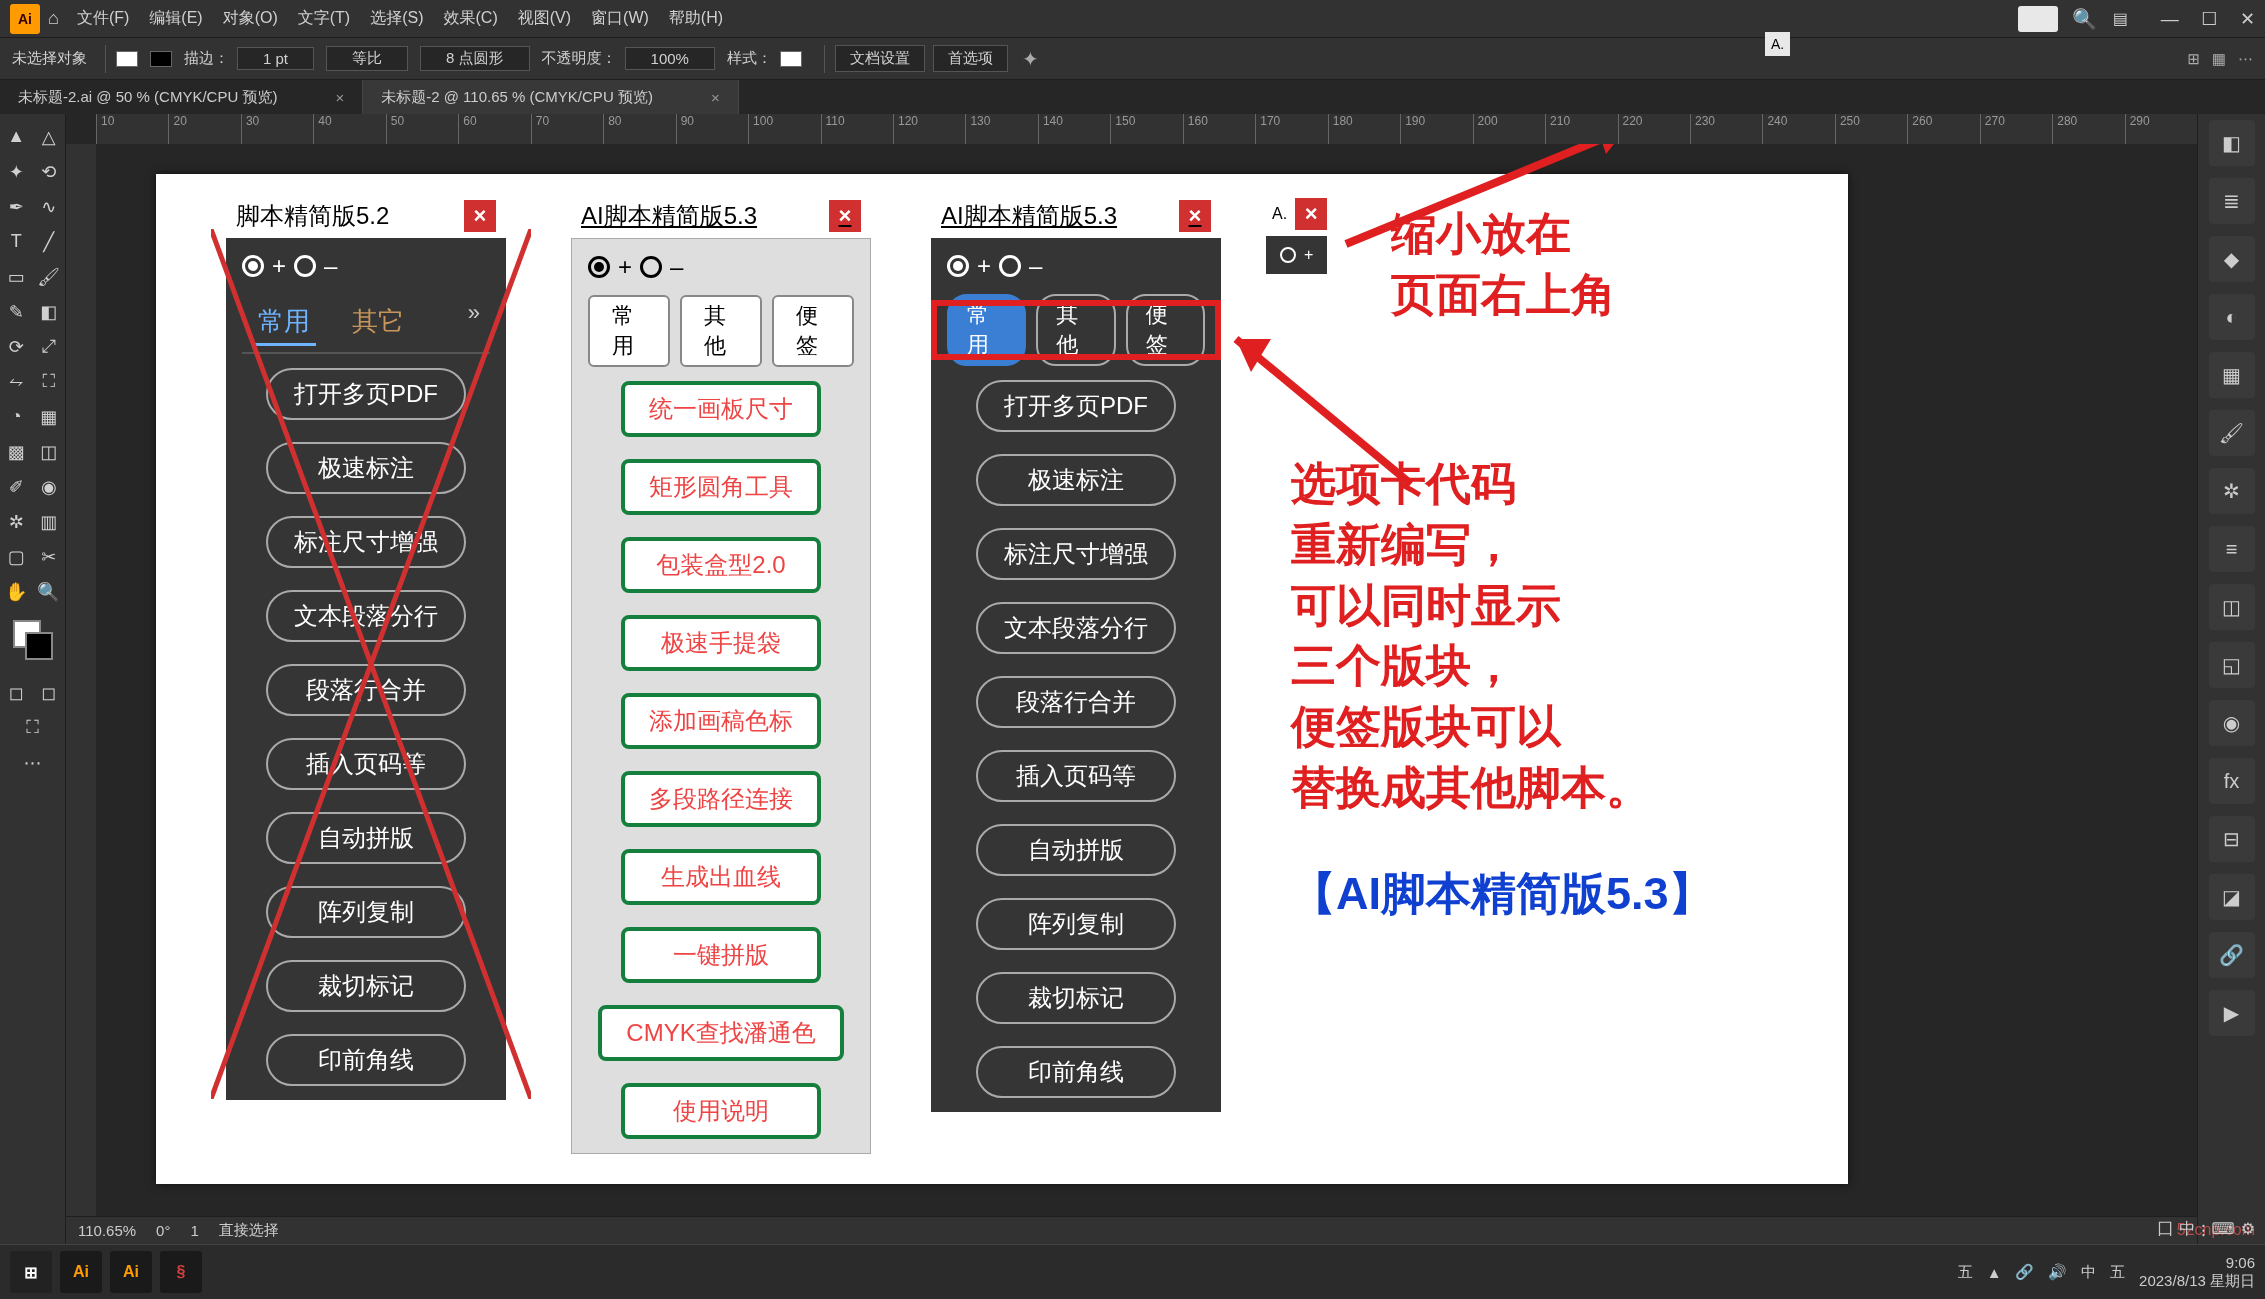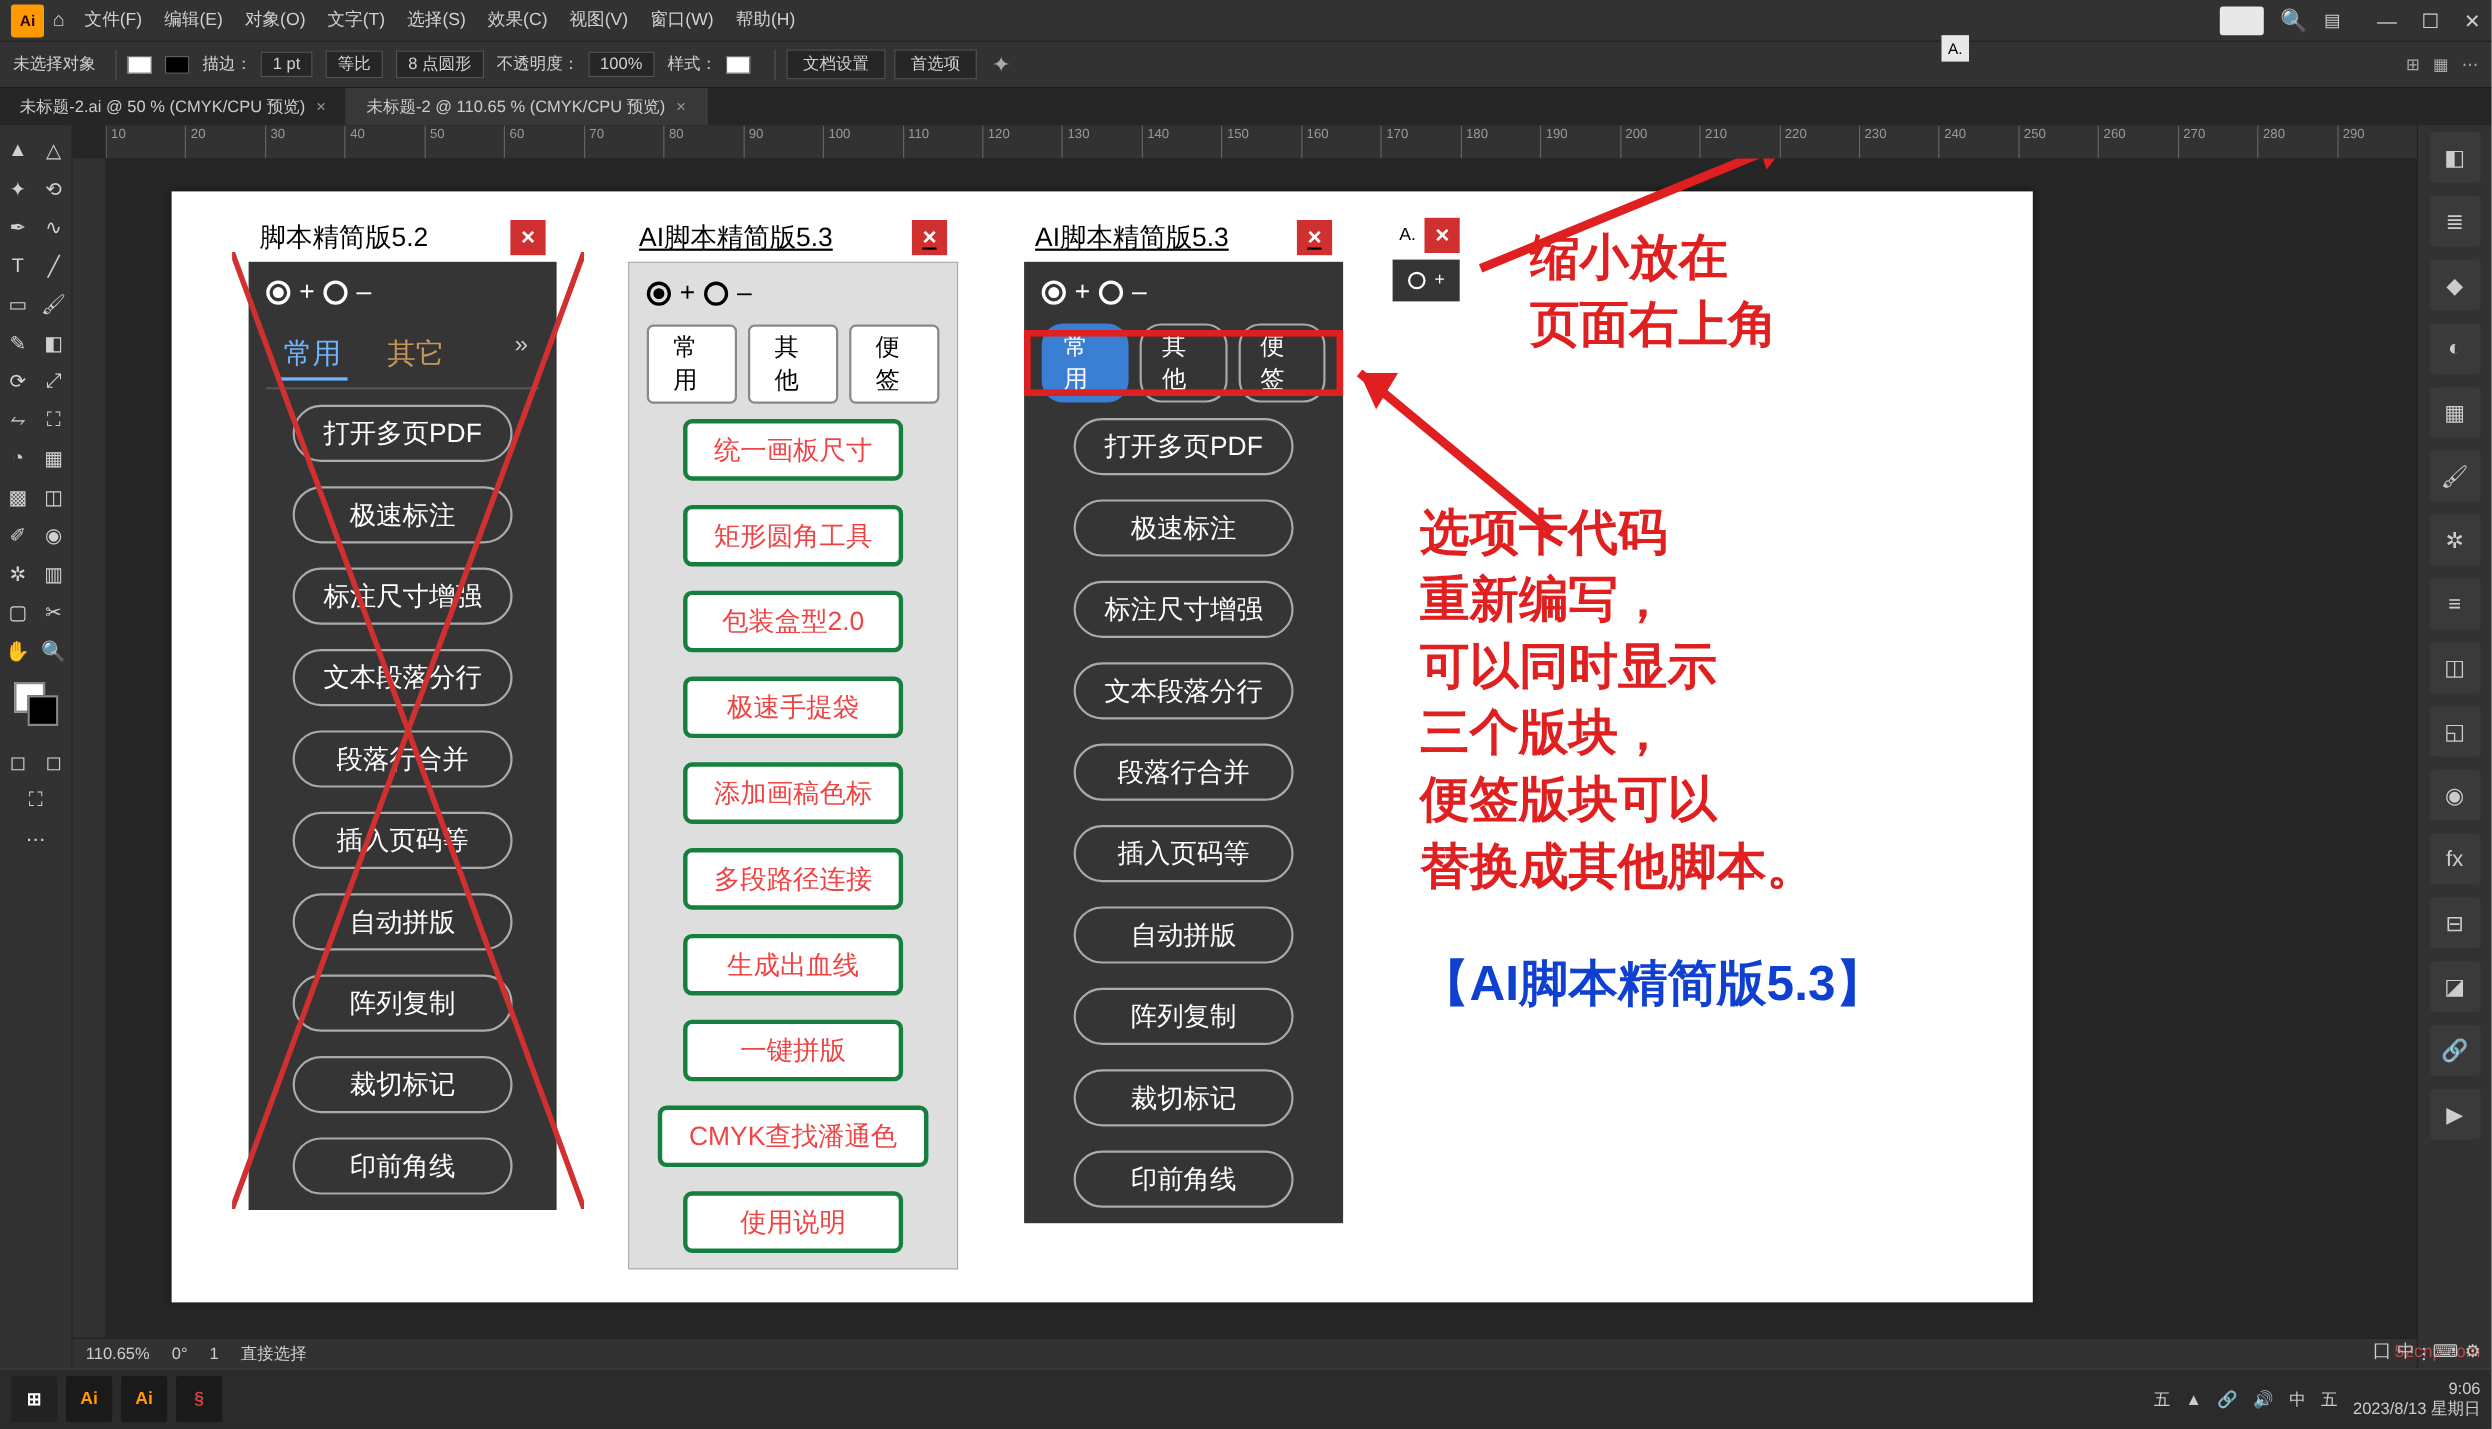--- a/index.html
+++ b/index.html
@@ -12,29 +12,29 @@
 .menu-item { color: #d0d0d0; font-size: 16px; margin-right: 20px; cursor: pointer; }
 .menubar-right { margin-left: auto; display: flex; align-items: center; gap: 15px; }
 .search-box { width: 40px; height: 26px; background: #e8e8e8; border-radius: 3px; }
 .search-ic { color: #ccc; font-size: 20px; }
 .win-controls span { color: #ccc; margin-left: 18px; font-size: 18px; }
 
 
 .optbar { height: 42px; background: #323232; display: flex; align-items: center; padding: 0 12px; font-size: 15px; color: #d0d0d0; border-bottom: 1px solid #1e1e1e; }
 .optbar .lbl { margin-right: 8px; }
 .optbar .sw { width: 22px; height: 16px; background: #fff; margin-right: 12px; border: 1px solid #666; }
-.optbar .dd { background: #262626; padding: 2px 10px; margin-right: 12px; border: 1px solid #555; }
+.optbar .dd { background: #262626; padding: 2px 25px; margin-right: 12px; border: 1px solid #555; }
 .optbar .sep { width: 1px; height: 28px; background: #555; margin: 0 10px; }
 .optbar .btn { background: #262626; padding: 3px 14px; margin-right: 8px; border: 1px solid #555; }
 .optbar .endic { margin-left: 6px; color: #aaa; font-size: 20px; }
 .optbar-right { margin-left: auto; display: flex; gap: 12px; color: #aaa; }
 
 
 .tabbar { height: 34px; background: #262626; display: flex; align-items: center; color: #ccc; font-size: 15px; }
-.tab { padding: 0 18px; height: 100%; display: flex; align-items: center; border-right: 1px solid #444; }
+.tab { padding: 0 18px; height: 100%; display: flex; align-items: center; border-right: 1px solid #444; gap: 48px; }
 .tab.active { background: #383838; }
 .tab .x { margin-left: 10px; color: #999; }
 
 
 .main { position: absolute; top: 114px; left: 0; right: 0; bottom: 55px; display: flex; }
 .toolbox { width: 66px; background: #323232; display: flex; flex-direction: column; align-items: center; padding-top: 6px; gap: 2px; border-right: 1px solid #1e1e1e; }
 .toolbox .trow { display: flex; width: 100%; }
 .tool { width: 33px; height: 33px; color: #d0d0d0; display: flex; align-items: center; justify-content: center; font-size: 18px; cursor: pointer; }
 .tool.w { width: 66px; }
 .swatches { margin-top: 10px; width: 40px; height: 40px; position: relative; }

